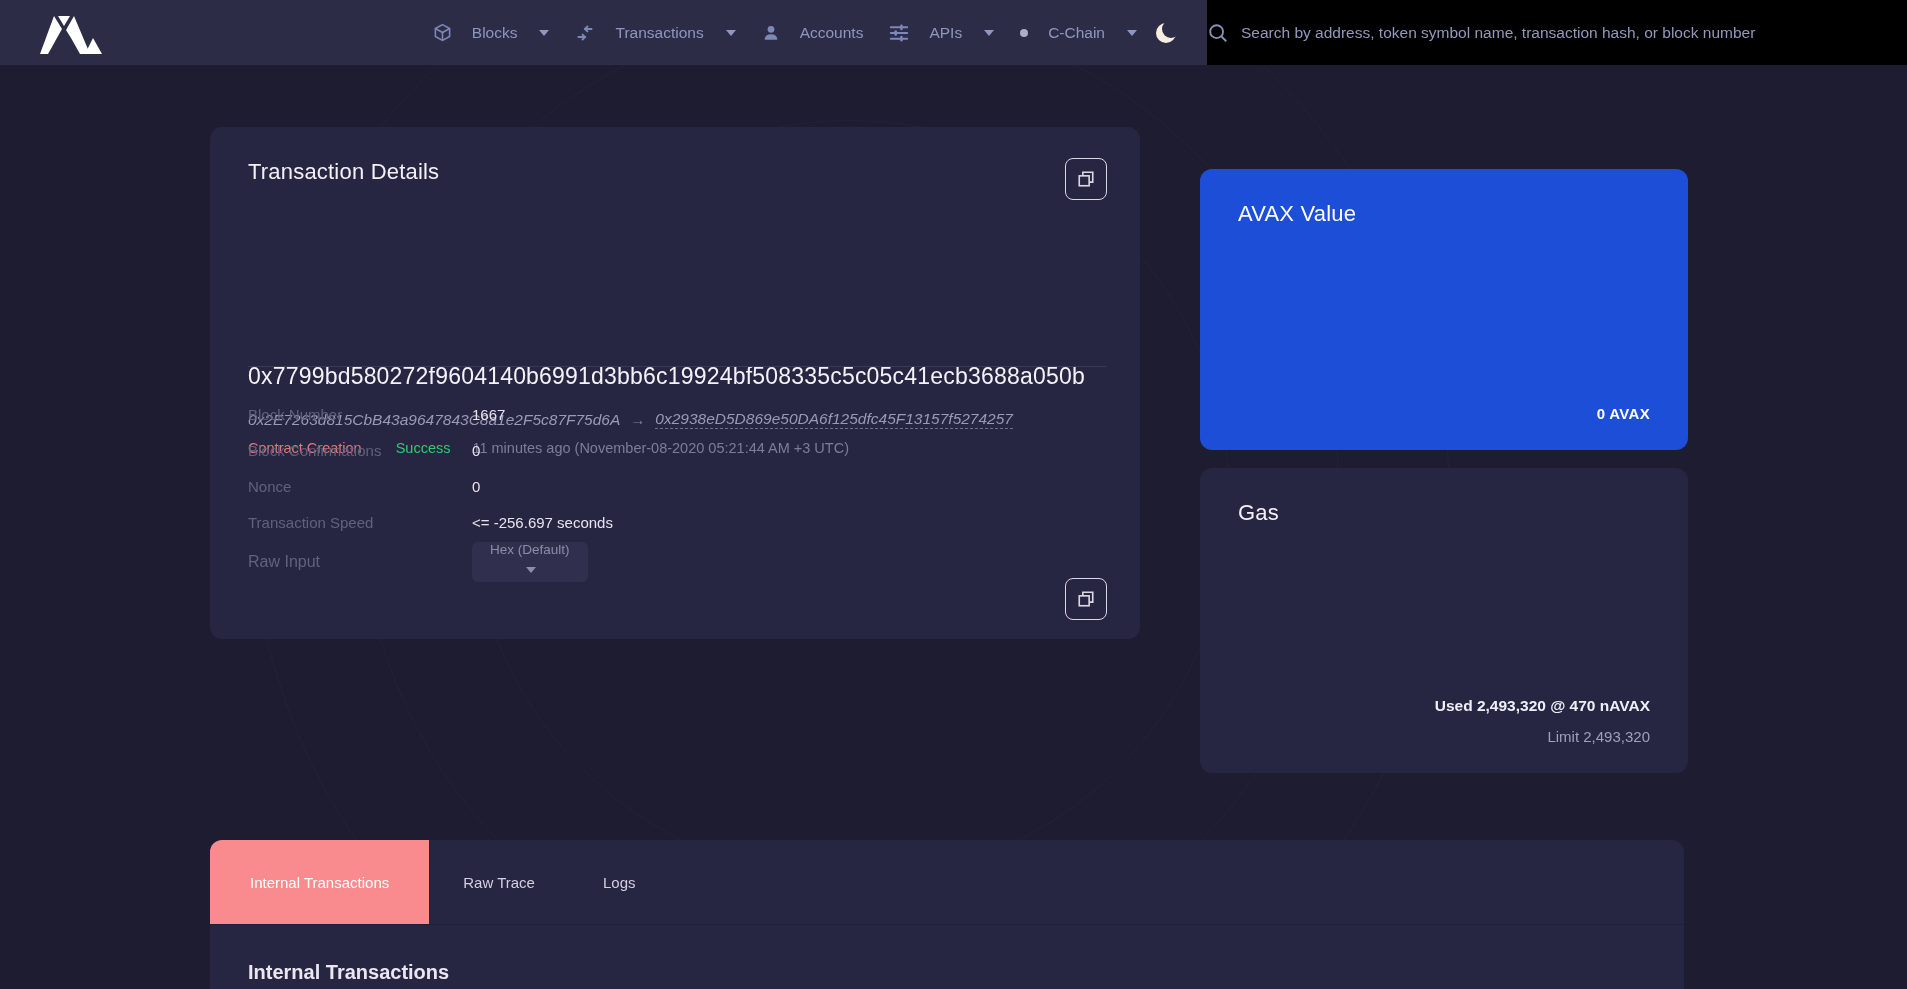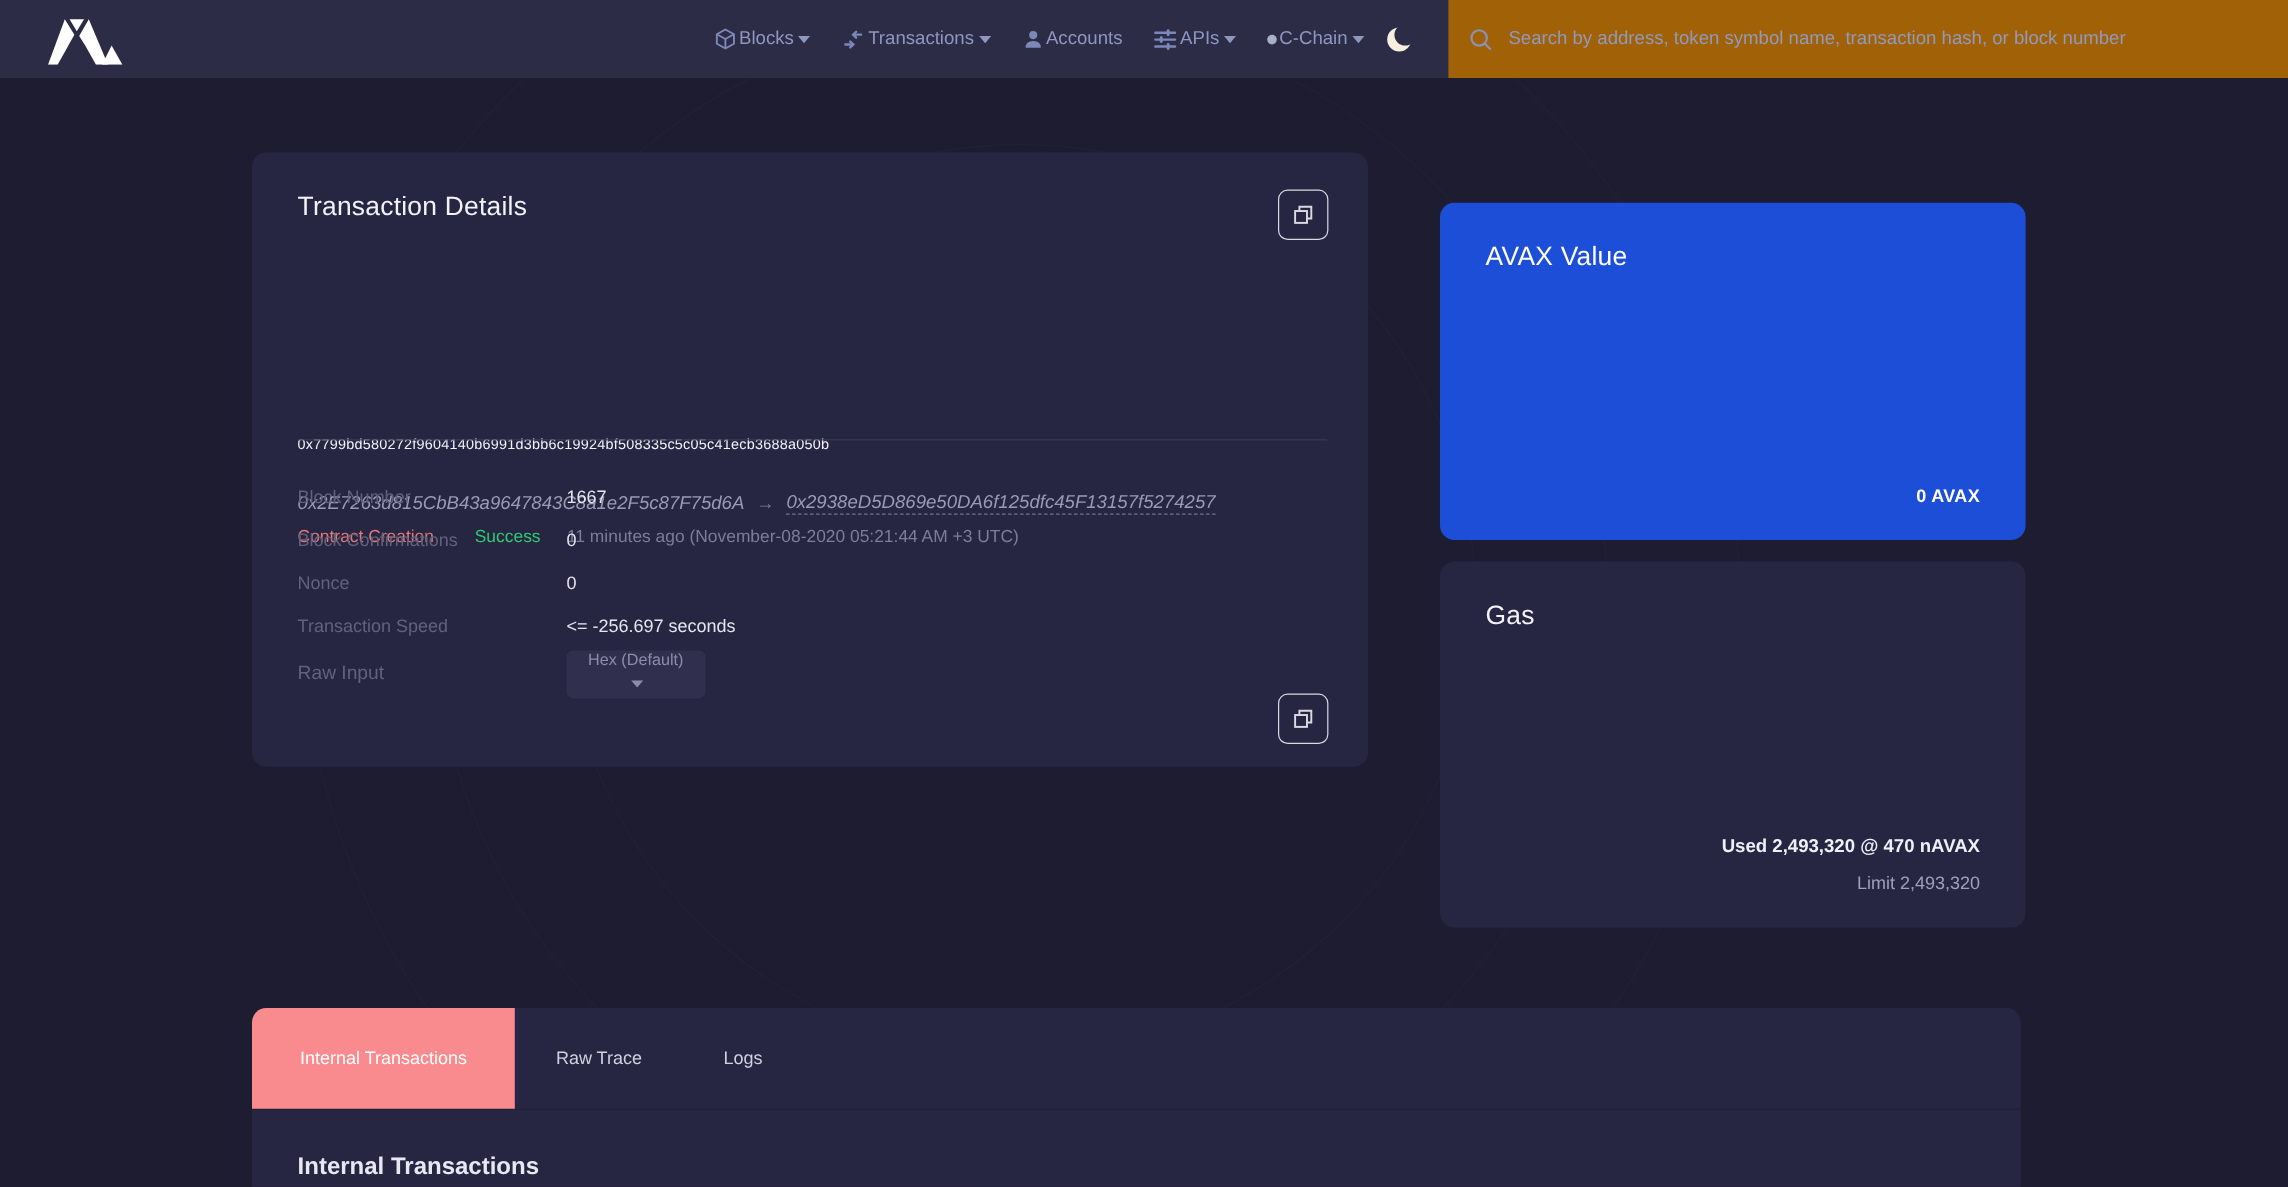--- a/index.html
+++ b/index.html
@@ -16,28 +16,28 @@
   .bg-c2 { width:980px; height:980px; left:360px; top:10px; }
   .bg-c3 { width:1200px; height:1200px; left:250px; top:-100px; }
 
   
   .navbar {
     position:absolute; left:0; top:0; width:1907px; height:65px;
     background:#2d2c47; display:flex; align-items:center; z-index:5;
   }
   .logo { margin-left:38px; display:flex; align-items:center; }
   .nav-menu { display:flex; align-items:center; margin-left:auto; gap:26px; }
-  .nav-item { display:flex; align-items:center; gap:2px; color:#8e97c0; font-size:15.5px; cursor:pointer; }
+  .nav-item { display:flex; align-items:center; gap:20px; color:#8e97c0; font-size:15.5px; cursor:pointer; }
   .nav-item .nicon { display:flex; align-items:center; }
   .caret { width:0; height:0; border-left:5px solid transparent; border-right:5px solid transparent; border-top:6px solid #8e97c0; margin-left:2px; }
   .chain-dot { width:8px; height:8px; border-radius:50%; background:#aab0c8; }
   .moon-btn { margin:0 26px 0 16px; cursor:pointer; display:flex; align-items:center; }
   .search-box {
-    width:700px; height:65px; background:#a16207; display:flex; align-items:center;
-    padding-left:16px; flex:0 0 auto;
+    width:700px; height:65px; background:#000000; display:flex; align-items:center;
+    flex:0 0 auto;
   }
   .search-box input {
     background:transparent; border:none; outline:none; color:#cdd2e6;
     font-size:15.5px; width:620px; margin-left:12px;
     font-family:"Liberation Sans", sans-serif;
   }
   .search-box input::placeholder { color:#9199bd; opacity:1; }
 
   
   .card { position:absolute; background:#272642; border-radius:12px; }
@@ -45,21 +45,21 @@
   .card-title { font-size:22px; font-weight:400; color:#f1f1f8; letter-spacing:0.2px; }
   .tx-card .card-title { position:absolute; left:38px; top:32px; }
 
   .copy-btn {
     position:absolute; width:42px; height:42px; border:1px solid #d9d9e3; border-radius:8px;
     display:flex; align-items:center; justify-content:center; cursor:pointer; background:transparent;
   }
   .copy-top { right:33px; top:31px; }
   .copy-raw { right:33px; top:451px; }
 
-  .tx-hash { position:absolute; left:38px; top:236px; font-size:12px; color:#f2f2f9; letter-spacing:0.2px; top:236px; }
+  .tx-hash { position:absolute; left:38px; top:236px; font-size:23px; color:#f2f2f9; letter-spacing:0.2px; top:236px; }
   .addr-row { position:absolute; left:38px; top:283px; font-size:15.5px; color:#9a9ab3; display:flex; align-items:center; gap:10px;font-style:italic; }
   .addr-to { color:#9a9ab3; border-bottom:1px dashed #70708d; cursor:pointer; }
   .addr-arrow { color:#7f7f99; font-size:15px; }
   .status-row { position:absolute; left:38px; top:313px; font-size:14.5px; display:flex; align-items:center; }
   .badge-type { color:#e17a76; }
   .status-ok { color:#2ecb70; margin-left:34px; }
   .timestamp { color:#7d7d99; margin-left:22px; }
 
   .tx-divider { position:absolute; left:38px; top:239px; width:858px; height:1px; background:#3a3a56; top:239px; }
   

